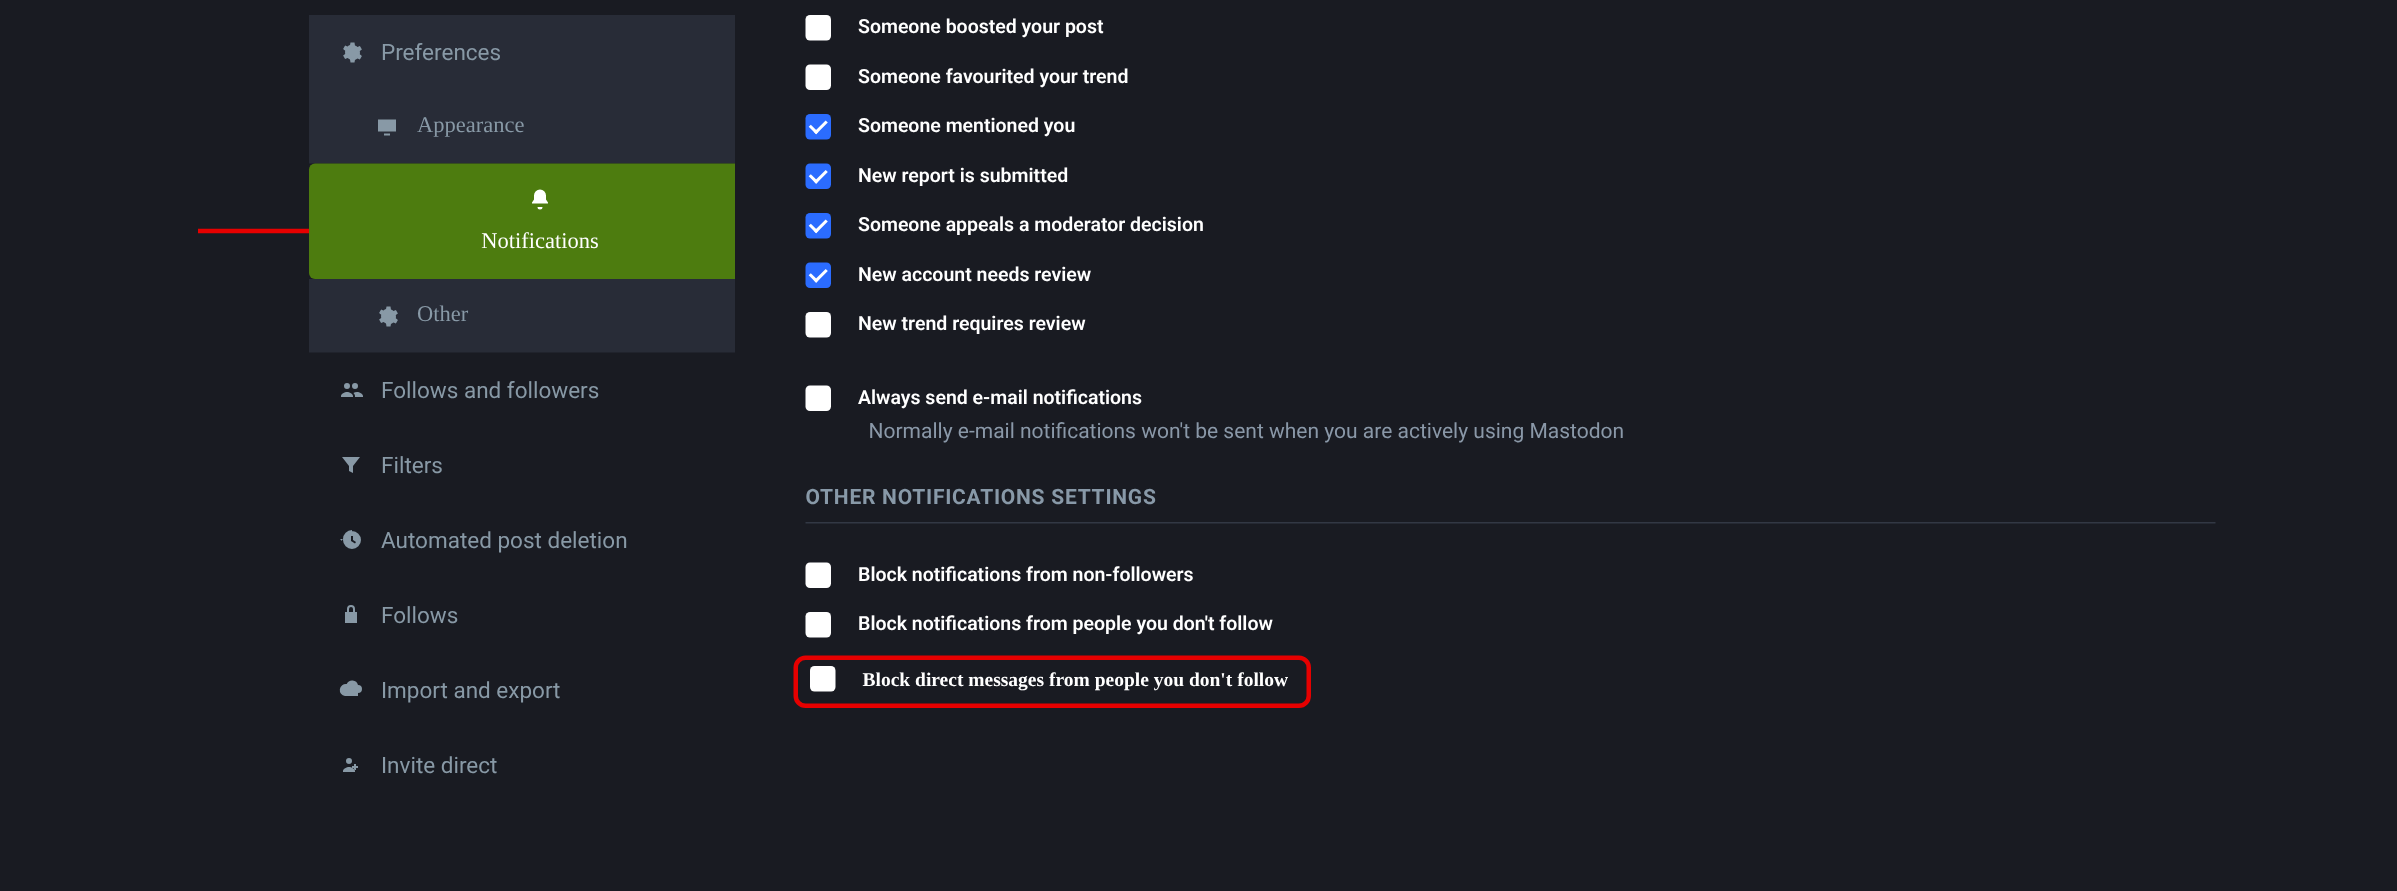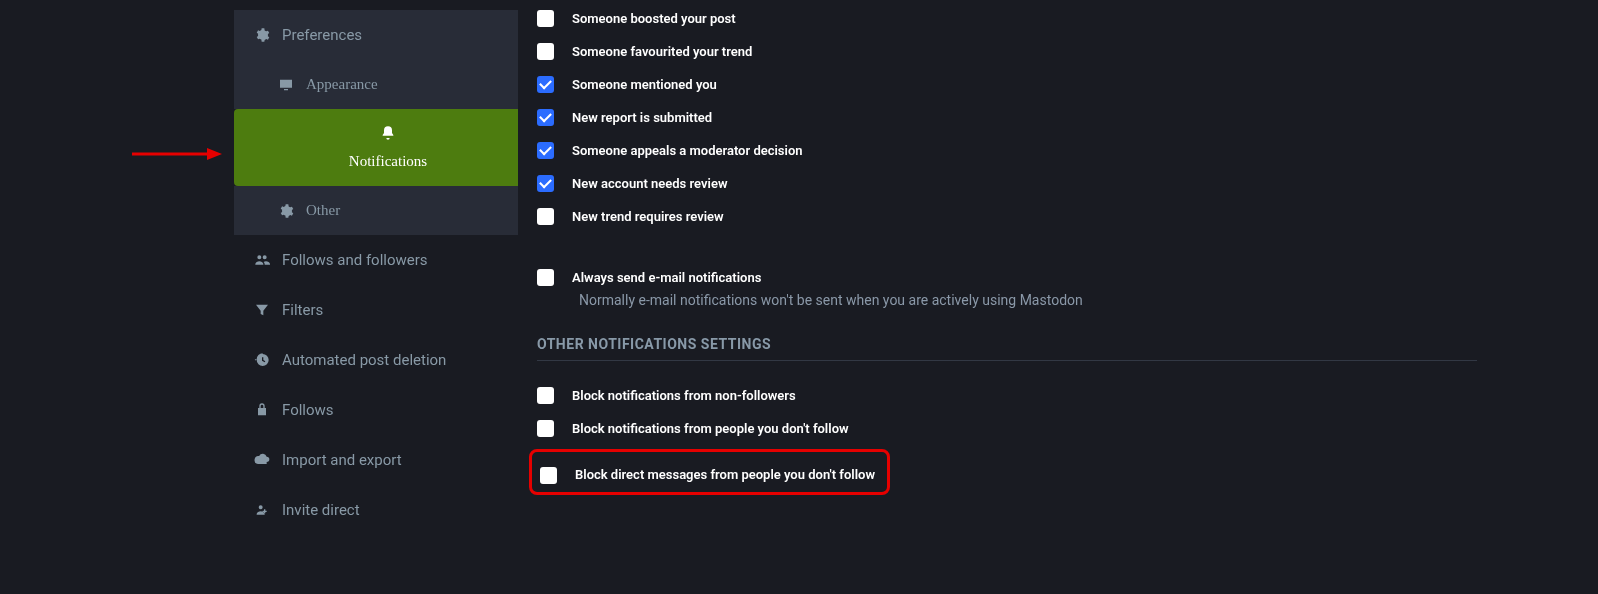--- a/index.html
+++ b/index.html
@@ -7,21 +7,21 @@
     background: #191b22;
     font-family: -apple-system, BlinkMacSystemFont, "Segoe UI", Roboto, sans-serif;
     color: #d9e1e8;
     width: 1598px;
     height: 594px;
     overflow: hidden;
     position: relative;
   }
   .sidebar {
     position: absolute;
-    left: 234px;
+    left: 206px;
     top: 10px;
     width: 284px;
   }
   .nav-item {
     display: flex;
     align-items: center;
     padding: 16px 20px;
     background: #282c37;
     color: #8899a6;
     font-size: 15px;
@@ -50,21 +50,21 @@
     left: 537px;
     top: 10px;
     width: 940px;
   }
   .check-row {
     display: flex;
     align-items: center;
     gap: 18px;
     margin-bottom: 16px;
   }
-  .check-row.wide-gap { margin-top: 44px; align-items: center; }
+  .check-row.wide-gap { margin-top: 32px; align-items: center; }
   .cbox {
     width: 17px;
     height: 17px;
     background: #fff;
     border-radius: 3px;
     display: inline-flex;
     align-items: center;
     justify-content: center;
     flex-shrink: 0;
     cursor: pointer;
@@ -99,26 +99,27 @@
     margin-bottom: 8px;
   }
   .divider {
     border: none;
     border-top: 1px solid #323844;
     margin-bottom: 26px;
   }
   .highlight-box {
     border: 3px solid #e60000;
     border-radius: 8px;
-    padding: 15px 12px 8px 8px;
+    padding: 4px 12px 8px 8px;
     display: inline-flex;
-    align-items: flex-start;
+    align-items: center;
     gap: 18px;
     margin-left: -8px;
     margin-top: -4px;
+    font-family: Liberation Serif, serif;
   }
   .arrow {
     position: absolute;
     left: 132px;
     top: 146px;
     width: 90px;
     height: 16px;
   }
   .arrow svg { width: 90px; height: 16px; }
 </style>

